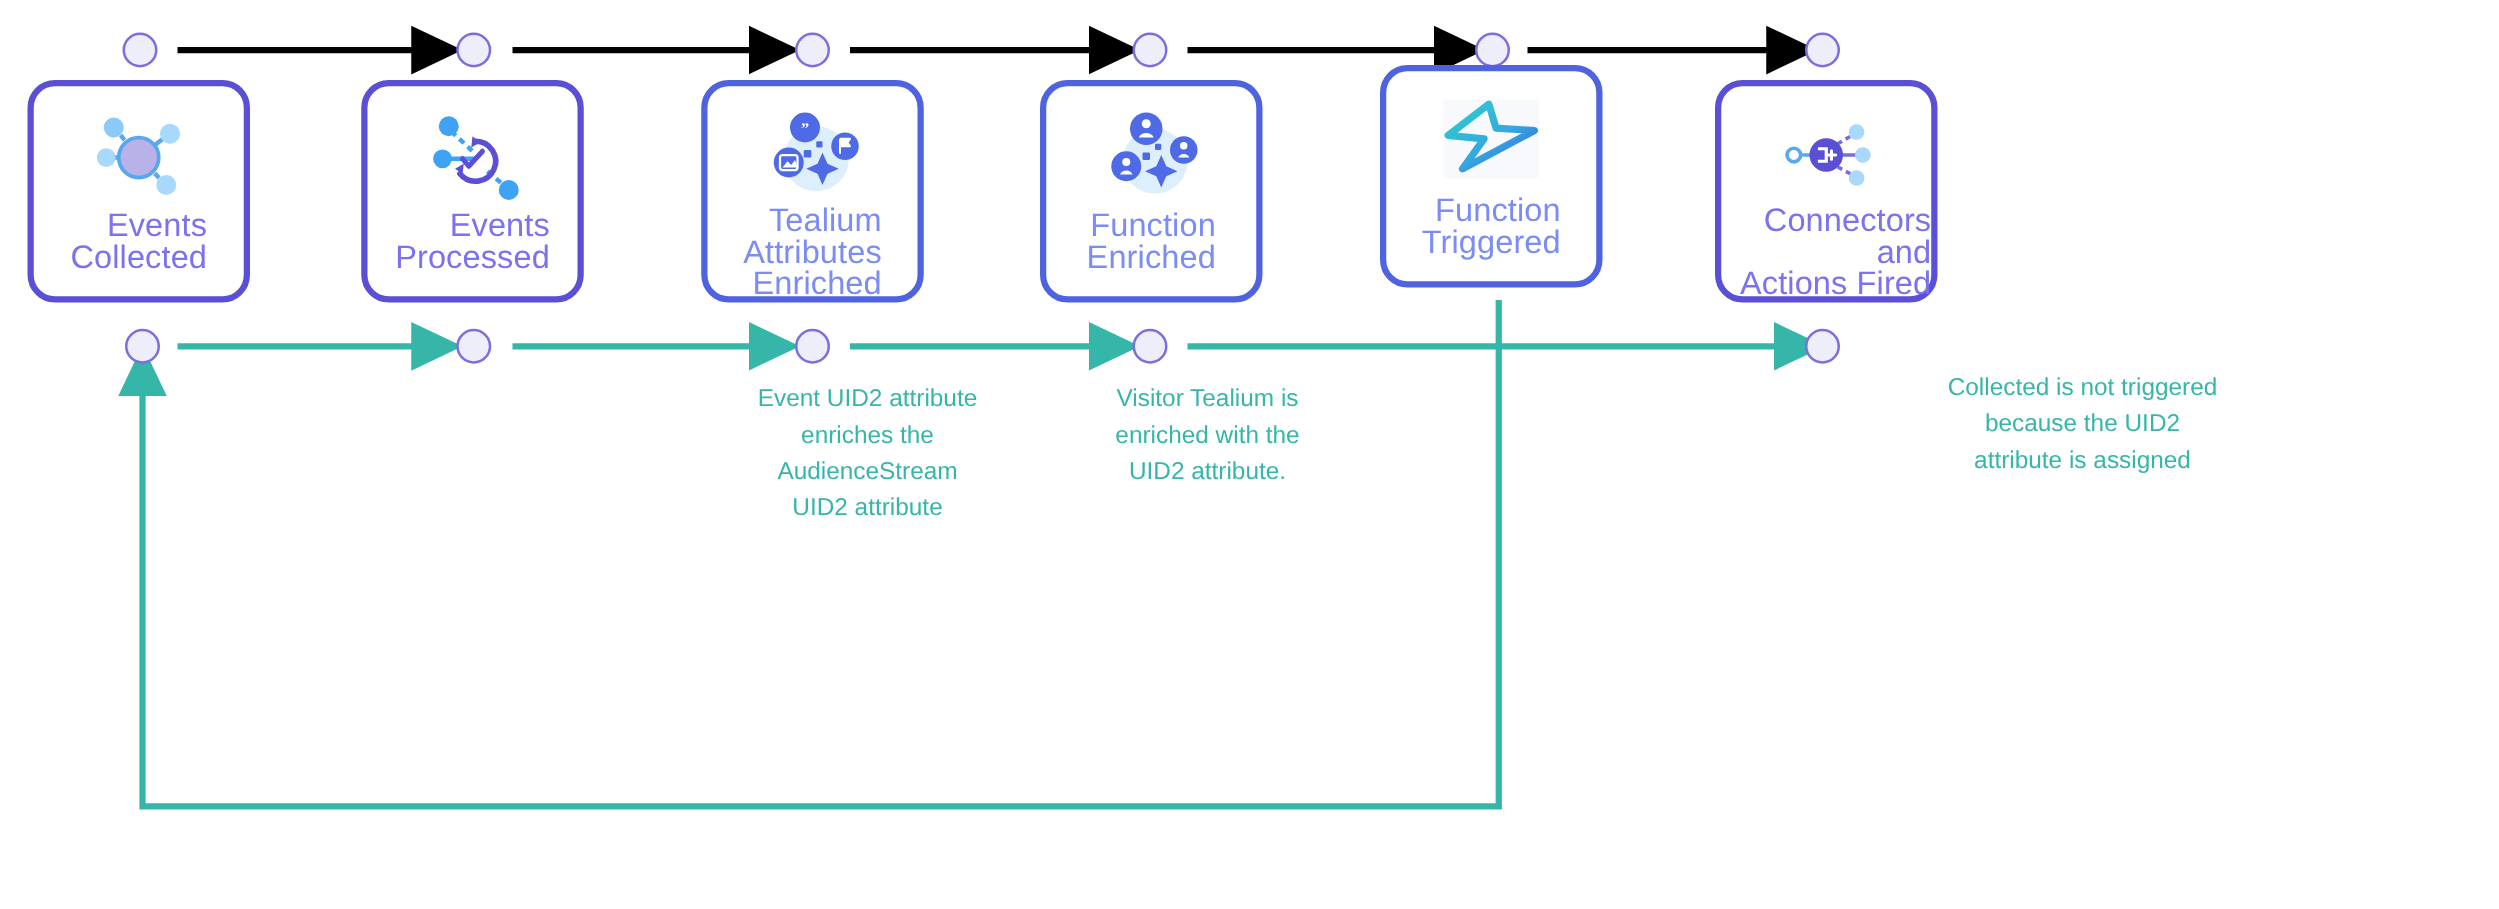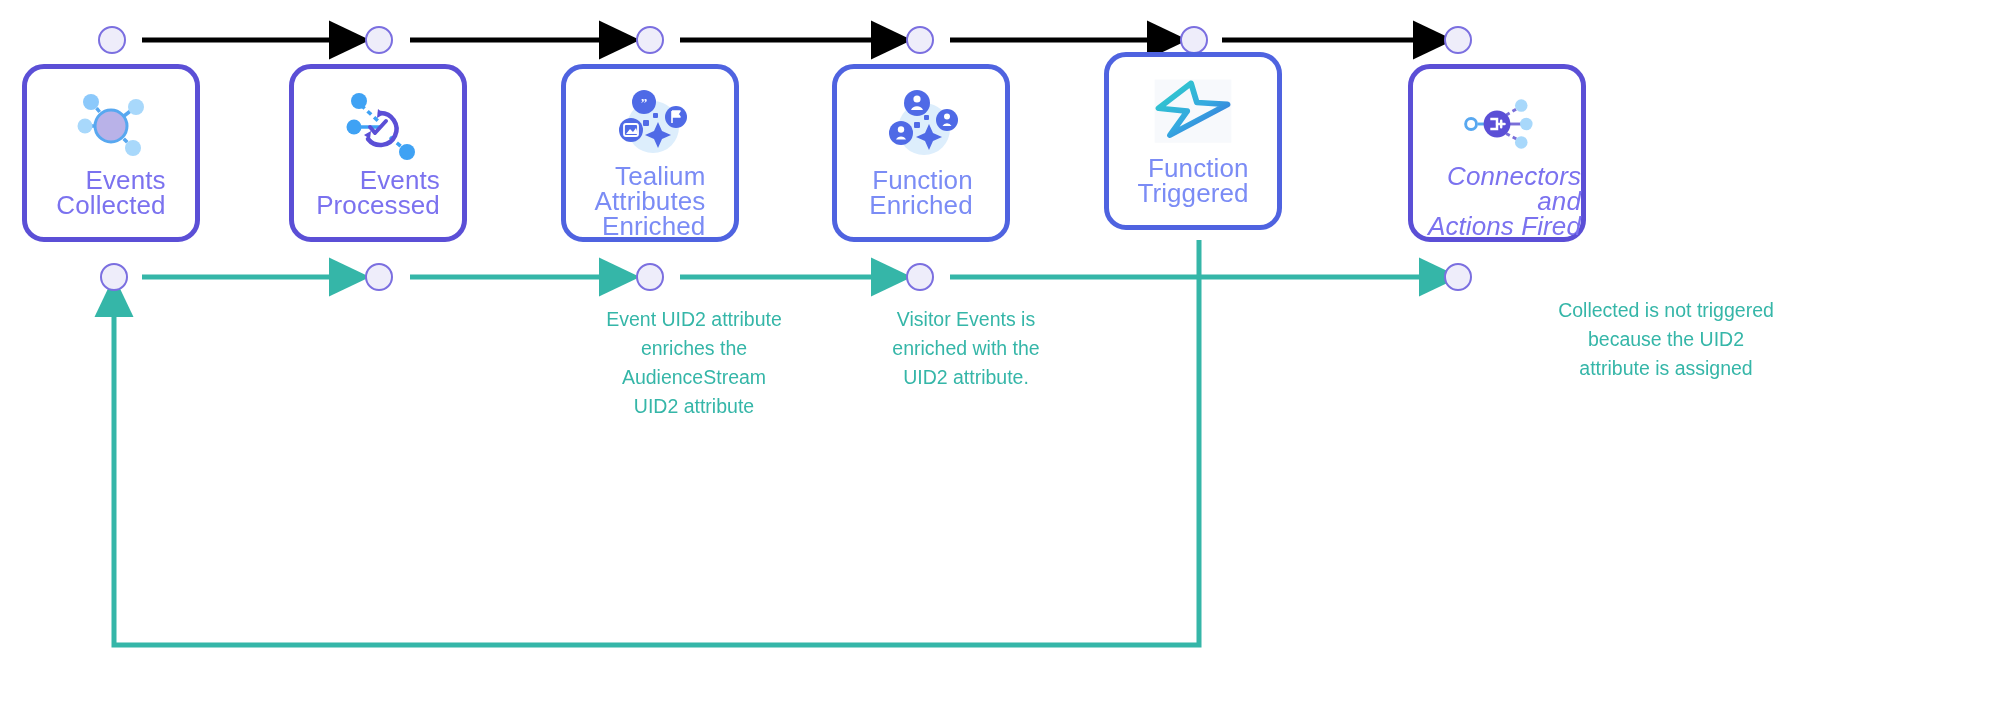--- a/index.html
+++ b/index.html
@@ -222,21 +222,21 @@
             <stop offset="100%" stop-color="#3a62d8"></stop>
           </linearGradient>
         </defs>
         <path d="M46,8 L12,34 L42,37 L24,62 L84,30 L52,28 Z" fill="none" stroke="url(#boltgrad)" stroke-width="6" stroke-linejoin="round" stroke-linecap="round"></path>
       </svg>
     </div>
     <div class="step-label">Function
 Triggered</div>
   </div>
 
-  <div class="step-card tone-a" style="left:1408px; top:64px;font-style:italic;">
+  <div class="step-card tone-a" style="left:1372px; top:64px;">
     <div class="icon-wrap">
       <svg width="110" height="78" viewBox="0 0 110 78">
         <line x1="32" y1="39" x2="55" y2="39" stroke="#58a8f0" stroke-width="3.5"></line>
         <line x1="55" y1="39" x2="86" y2="39" stroke="#7a6fd8" stroke-width="3.5"></line>
         <line x1="58" y1="33" x2="80" y2="20" stroke="#7a6fd8" stroke-width="3.5" stroke-dasharray="5 4"></line>
         <line x1="58" y1="46" x2="80" y2="58" stroke="#7a6fd8" stroke-width="3.5" stroke-dasharray="5 4"></line>
         <circle cx="24" cy="39" r="6.5" fill="none" stroke="#58a8f0" stroke-width="3.5"></circle>
         <circle cx="55" cy="39" r="16" fill="#5b4fd6"></circle>
         <path d="M47,33 h8 v12 h-8" fill="none" stroke="#ffffff" stroke-width="3"></path>
         <path d="M55,39 h9 M60,35 v8" stroke="#ffffff" stroke-width="3" stroke-linecap="round"></path>
@@ -247,21 +247,21 @@
     </div>
     <div class="step-label">Connectors and
 Actions Fired</div>
   </div>
 
   <div class="caption" style="left:556px; top:305px; width:276px;">Event UID2 attribute
 enriches the
 AudienceStream
 UID2 attribute</div>
 
-  <div class="caption" style="left:832px; top:305px; width:268px;">Visitor Events is
+  <div class="caption" style="left:832px; top:305px; width:268px;">Visitor Tealium is
 enriched with the
 UID2 attribute.</div>
 
   <div class="caption" style="left:1516px; top:296px; width:300px;">Collected is not triggered
 because the UID2
 attribute is assigned</div>
 
 
 </div>
 

